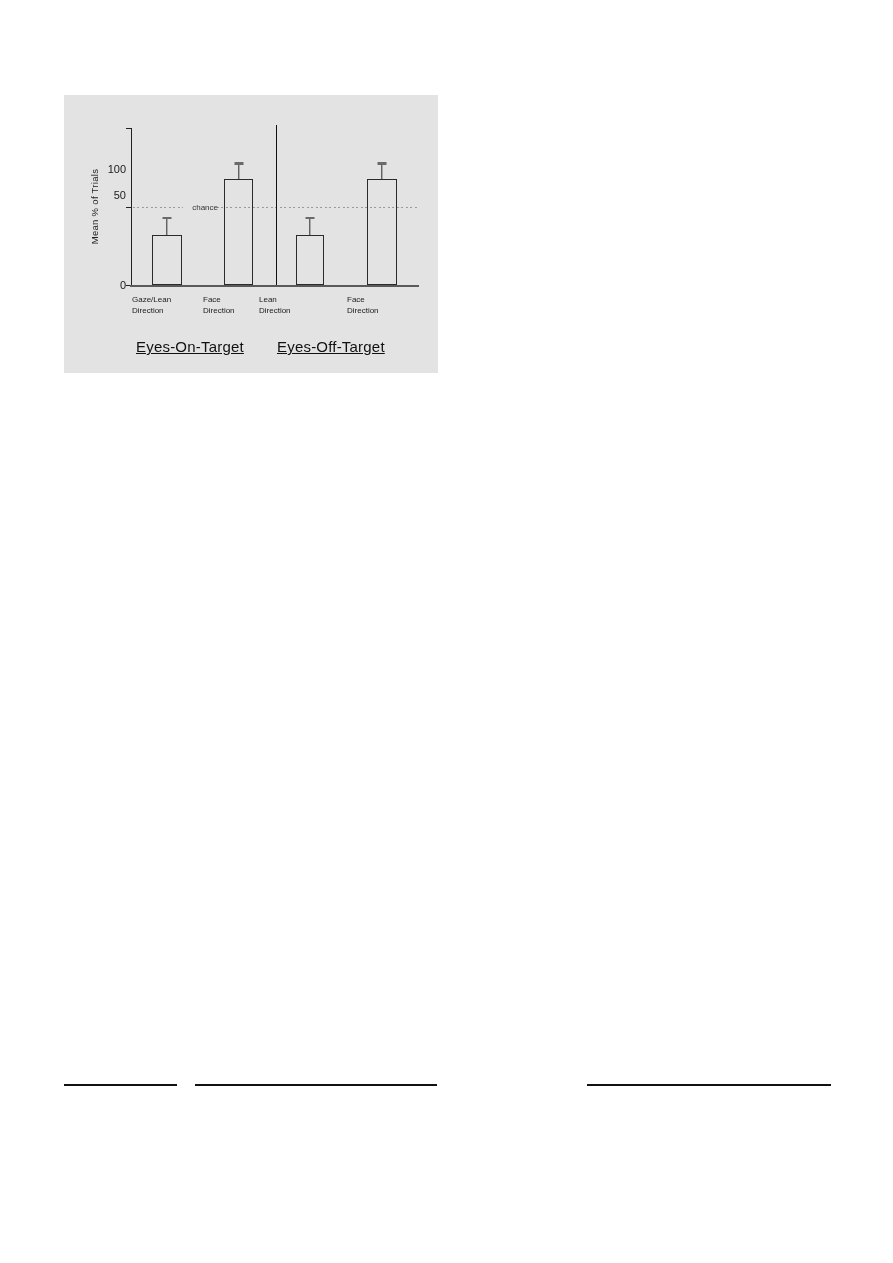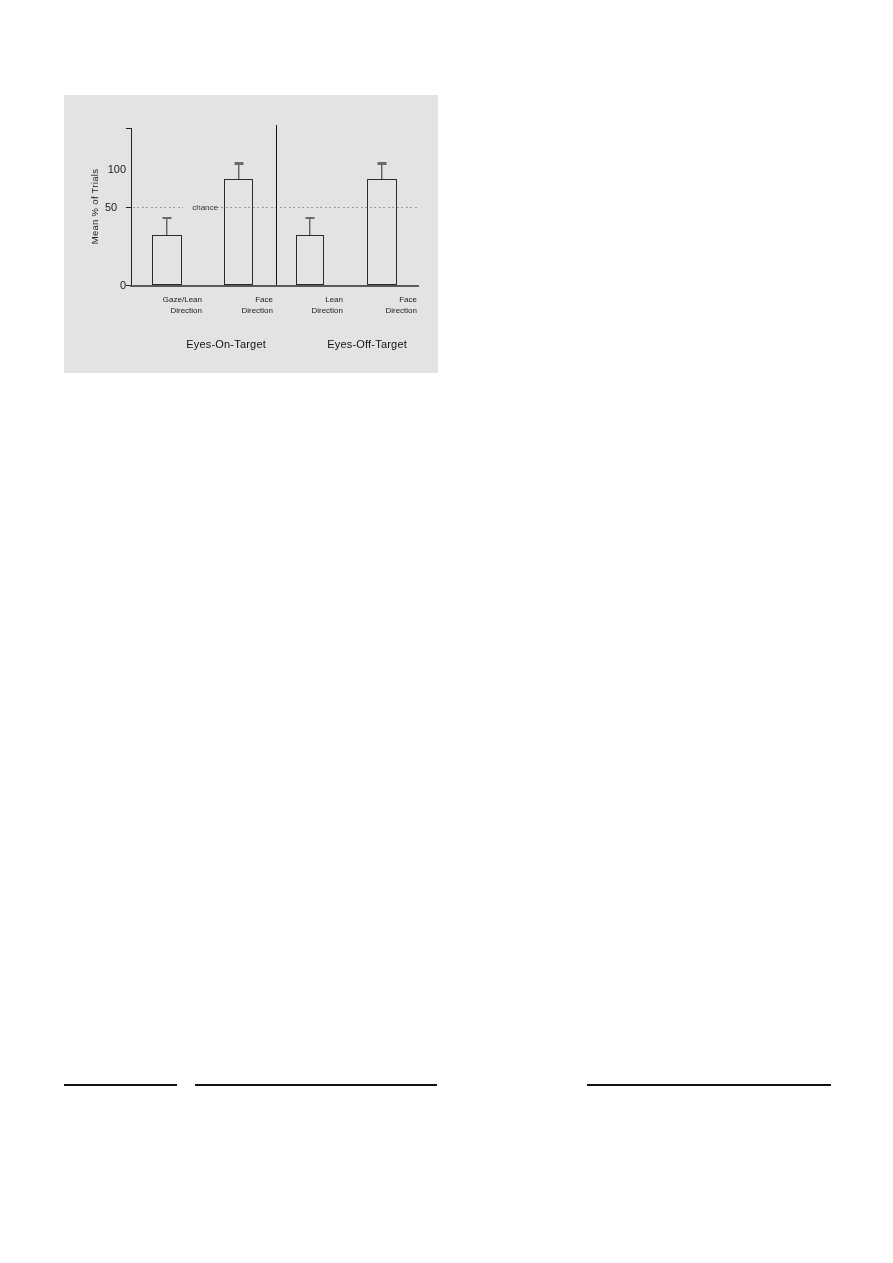--- a/index.html
+++ b/index.html
@@ -36,21 +36,21 @@
   .y-tick-label {
     position: absolute;
     width: 30px; height: 12px;
     left: 32px;
     text-align: right;
     font-size: 11px;
     line-height: 12px;
     color: #1a1a1a;
   }
   .y-tick-100 { top: 28px; margin-top: 40px; }
-  .y-tick-50  { top: 106px; text-align: center; }
+  .y-tick-50  { top: 94px; }
   .y-tick-0   { top: 184px; }
 
   .y-axis-line {
     position: absolute;
     left: 66.5px; top: 33px;
     width: 1.4px; height: 157px;
     background: #222;
   }
   .x-axis-line {
     position: absolute;
@@ -118,39 +118,40 @@
     transform: translateX(-50%);
     width: 9px; height: 2.6px;
     background: #6a6a6a;
   }
 
   
   .x-label {
     position: absolute;
     top: 199px;
     width: 70px;
-    text-align: right;
+    text-align: left;
     font-size: 8px;
     line-height: 11px;
     color: #1a1a1a;
   }
   .x-label-1 { left: 68px; }
   .x-label-2 { left: 139px; }
-  .x-label-3 { left: 209px; }
+  .x-label-3 { left: 195px; }
   .x-label-4 { left: 283px; }
   .x-label span { display: block; }
 
   .group-label {
     position: absolute;
     top: 243px;
     width: 130px;
-    text-align: right;
-    font-size: 11px;
+    text-align: left;
+    font-size: 15px;
     letter-spacing: 0.2px;
     color: #111;
+    text-decoration: underline;
   }
   .group-label-1 { left: 72px; }
   .group-label-2 { left: 213px; }
 
   
   .footnote-rule {
     position: absolute;
     top: 1084px;
     height: 2px;
     background: #111;

